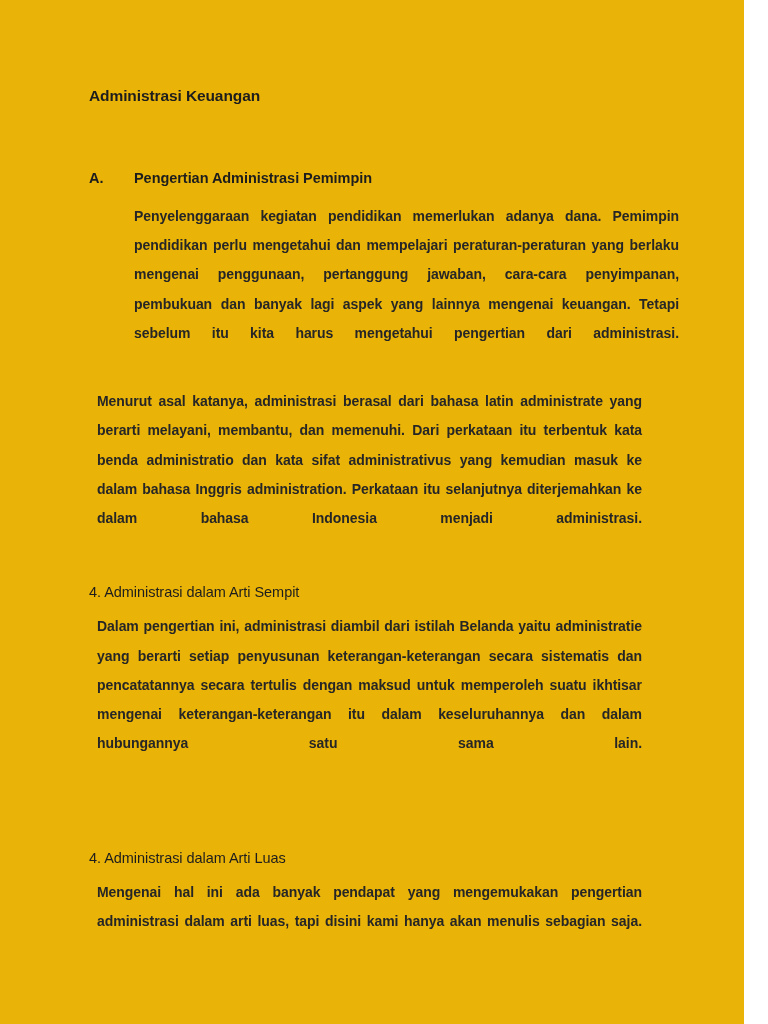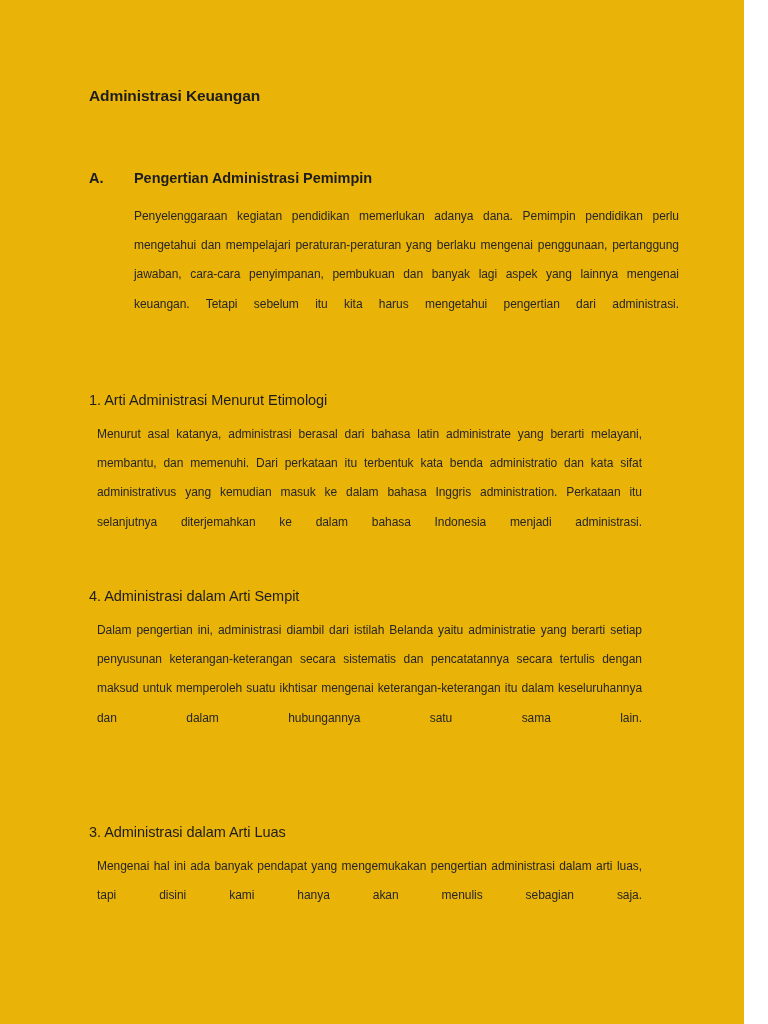--- a/index.html
+++ b/index.html
@@ -68,27 +68,28 @@
   }
   .sub-heading.gap-lg { padding-top: 42px; }
   .sub-heading.gap-md { padding-top: 20px; }
   .sub-heading.gap-xl { padding-top: 60px; }
 
   
   .body-text {
     margin: 0;
     margin-left: 45px;
     width: 545px;
-    font-size: 12px;
+    font-size: 14px;
     line-height: 29.2px;
     text-align: justify;
     text-justify: inter-word;
     color: #262626;
     letter-spacing: -0.05px;
     word-spacing: 0.2px;
+    font-weight: bold;
   }
   .body-text.after-heading { padding-top: 14px; }
   .body-text.after-sub { padding-top: 10px; margin-left: 8px; }
 
   
   .body-text::after {
     content: "";
     display: inline-block;
     width: 100%;
   }
@@ -101,26 +102,25 @@
 
     <h1 class="doc-title">Administrasi Keuangan</h1>
 
     <h2 class="section-heading">
       <span class="marker">A.</span>
       <span>Pengertian Administrasi Pemimpin</span>
     </h2>
 
     <p class="body-text after-heading">Penyelenggaraan kegiatan pendidikan memerlukan adanya dana. Pemimpin pendidikan perlu mengetahui dan mempelajari peraturan-peraturan yang berlaku mengenai penggunaan, pertanggung jawaban, cara-cara penyimpanan, pembukuan dan banyak lagi aspek yang lainnya mengenai keuangan. Tetapi sebelum itu kita harus mengetahui pengertian dari administrasi.</p>
 
-    <h3 class="sub-heading gap-lg">1. Arti Administrasi Menurut Etimologi</h3>
 
     <p class="body-text after-sub">Menurut asal katanya, administrasi berasal dari bahasa latin administrate yang berarti melayani, membantu, dan memenuhi. Dari perkataan itu terbentuk kata benda administratio dan kata sifat administrativus yang kemudian masuk ke dalam bahasa Inggris administration. Perkataan itu selanjutnya diterjemahkan ke dalam bahasa Indonesia menjadi administrasi.</p>
 
     <h3 class="sub-heading gap-md">4. Administrasi dalam Arti Sempit</h3>
 
     <p class="body-text after-sub">Dalam pengertian ini, administrasi diambil dari istilah Belanda yaitu administratie yang berarti setiap penyusunan keterangan-keterangan secara sistematis dan pencatatannya secara tertulis dengan maksud untuk memperoleh suatu ikhtisar mengenai keterangan-keterangan itu dalam keseluruhannya dan dalam hubungannya satu sama lain.</p>
 
-    <h3 class="sub-heading gap-xl">3. Administrasi dalam Arti Luas</h3>
+    <h3 class="sub-heading gap-xl">4. Administrasi dalam Arti Luas</h3>
 
     <p class="body-text after-sub">Mengenai hal ini ada banyak pendapat yang mengemukakan pengertian administrasi dalam arti luas, tapi disini kami hanya akan menulis sebagian saja.</p>
 
   </div>
 </div>
 
 </body></html>

